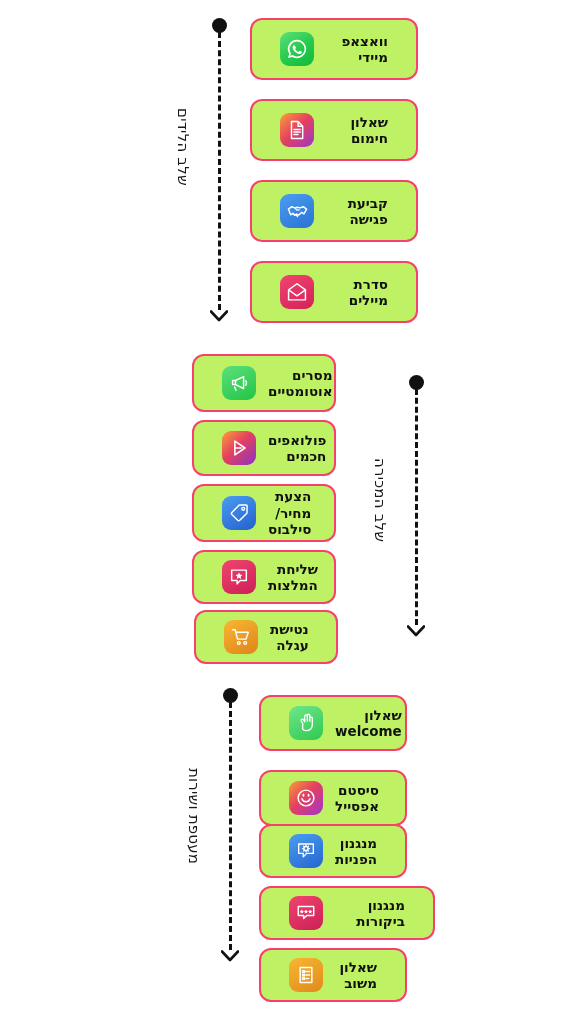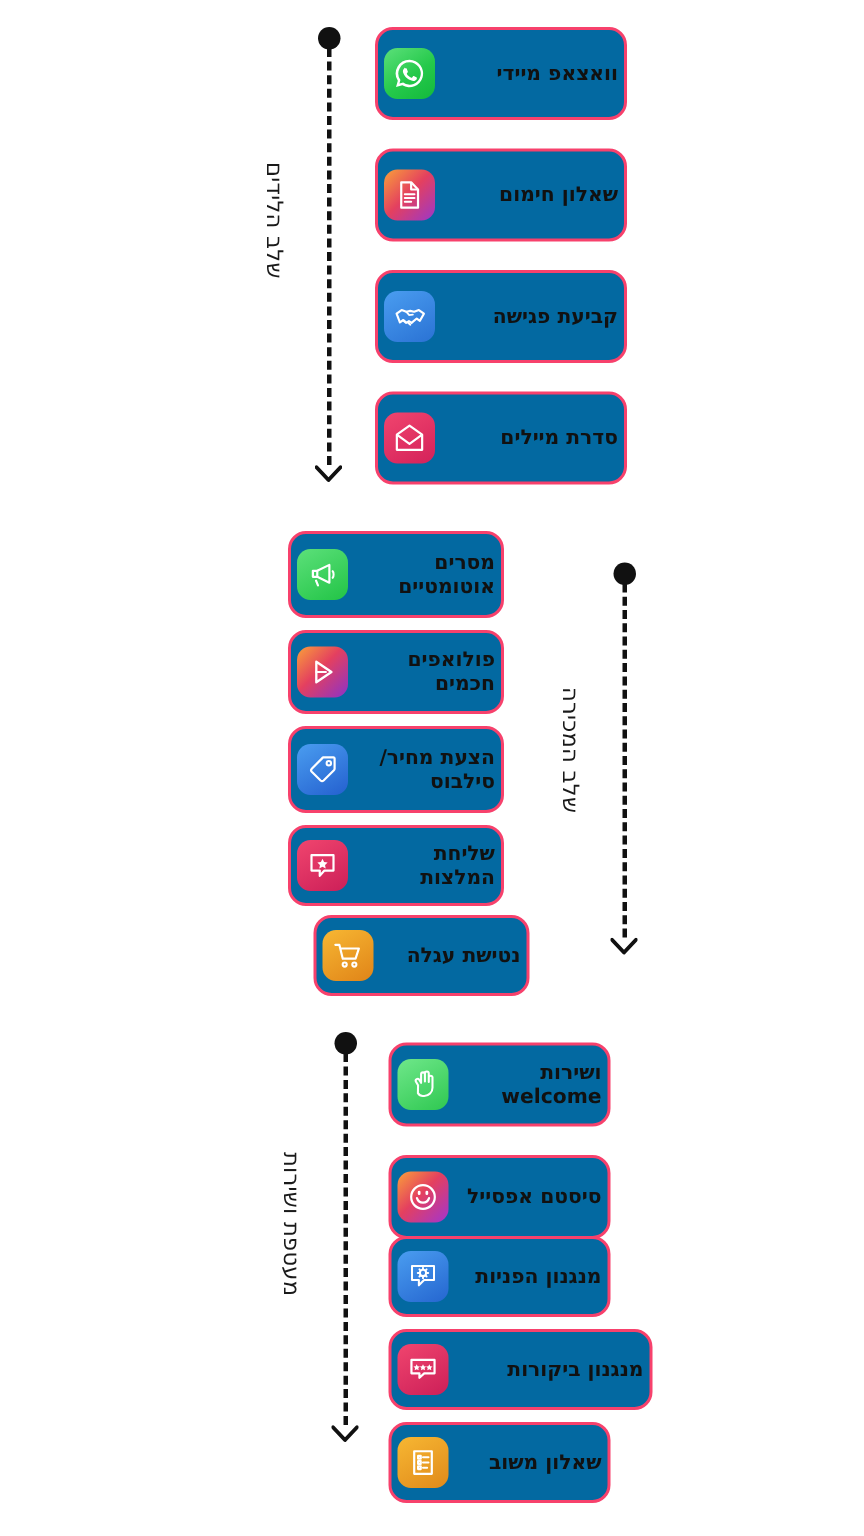--- a/index.html
+++ b/index.html
@@ -36,27 +36,27 @@
     transform-origin:0 0;
     transform:rotate(90deg);
     letter-spacing:.2px;
   }
 
   
   .card {
     position:absolute;
     border:2px solid #f7416c;
     border-radius:12px;
-    background:#0369a1;
+    background:#bef264;
     display:flex;
     flex-direction:row-reverse;  
     align-items:center;
     justify-content:flex-start;
     direction:rtl;
-    padding:0 4px;
+    padding:0 28px;
     gap:12px;
   }
   .card .ctext {
     font-size:13.5px;
     font-weight:700;
     color:#111111;
     line-height:1.22;
     text-align:right;
     direction:rtl;
     flex:1;
@@ -191,21 +191,21 @@
   <div class="card" style="left:192px; top:550px; width:144px; height:54px;">
     <span class="cicon ic-star">
       <svg width="22" height="22" viewBox="0 0 24 24">
           <path fill="none" stroke="#ffffff" stroke-width="1.6" stroke-linejoin="round" d="M4 4.5h16v11.2h-6.6L10 19.5v-3.8H4z"></path>
           <path fill="#ffffff" d="m12 7 1.15 2.4 2.6.35-1.9 1.8.47 2.6L12 12.9l-2.32 1.25.47-2.6-1.9-1.8 2.6-.35z"></path>
         </svg>
     </span>
     <span class="ctext">שליחת המלצות</span>
   </div>
 
-  <div class="card" style="left:209px; top:610px; width:144px; height:54px;">
+  <div class="card" style="left:194px; top:610px; width:144px; height:54px;">
     <span class="cicon ic-cart">
       <svg width="22" height="22" viewBox="0 0 24 24">
           <path fill="none" stroke="#ffffff" stroke-width="1.6" stroke-linejoin="round" stroke-linecap="round" d="M2.8 4.2h2.9l2.5 10.1h9.3l2.4-7.4H6.6"></path>
           <circle cx="9.6" cy="18.6" r="1.5" fill="none" stroke="#ffffff" stroke-width="1.5"></circle>
           <circle cx="16.6" cy="18.6" r="1.5" fill="none" stroke="#ffffff" stroke-width="1.5"></circle>
         </svg>
     </span>
     <span class="ctext">נטישת עגלה</span>
   </div>
 
@@ -220,21 +220,21 @@
   </div>
 
   <div class="vlabel" style="left:203px; top:768px;">מעטפת ושירות</div>
 
   <div class="card" style="left:259px; top:695px; width:148px; height:56px;">
     <span class="cicon ic-wave">
       <svg width="22" height="22" viewBox="0 0 24 24">
           <path fill="none" stroke="#ffffff" stroke-width="1.5" stroke-linejoin="round" stroke-linecap="round" d="M8.4 12.6 6.8 9.8a1.4 1.4 0 0 1 2.4-1.4l1.4 2.4V4.6a1.4 1.4 0 0 1 2.8 0v5.2V3.9a1.4 1.4 0 0 1 2.8 0v6.3V6.6a1.4 1.4 0 0 1 2.7 0v7.7a6 6 0 0 1-6 6h-1a4.3 4.3 0 0 1-3.6-2z"></path>
         </svg>
     </span>
-    <span class="ctext" style="white-space:pre-line;">ושירות
+    <span class="ctext" style="white-space:pre-line;">שאלון
 welcome</span>
   </div>
 
   <div class="card" style="left:259px; top:760px; width:148px; height:56px;margin-top:10px;">
     <span class="cicon ic-smile">
       <svg width="22" height="22" viewBox="0 0 24 24">
           <circle cx="12" cy="12" r="8.6" fill="none" stroke="#ffffff" stroke-width="1.6"></circle>
           <path fill="none" stroke="#ffffff" stroke-width="1.6" stroke-linecap="round" d="M7.6 12.8a4.6 4.6 0 0 0 8.8 0"></path>
           <path stroke="#ffffff" stroke-width="2" stroke-linecap="round" d="M9.2 8.4v1.2M14.8 8.4v1.2"></path>
         </svg>

